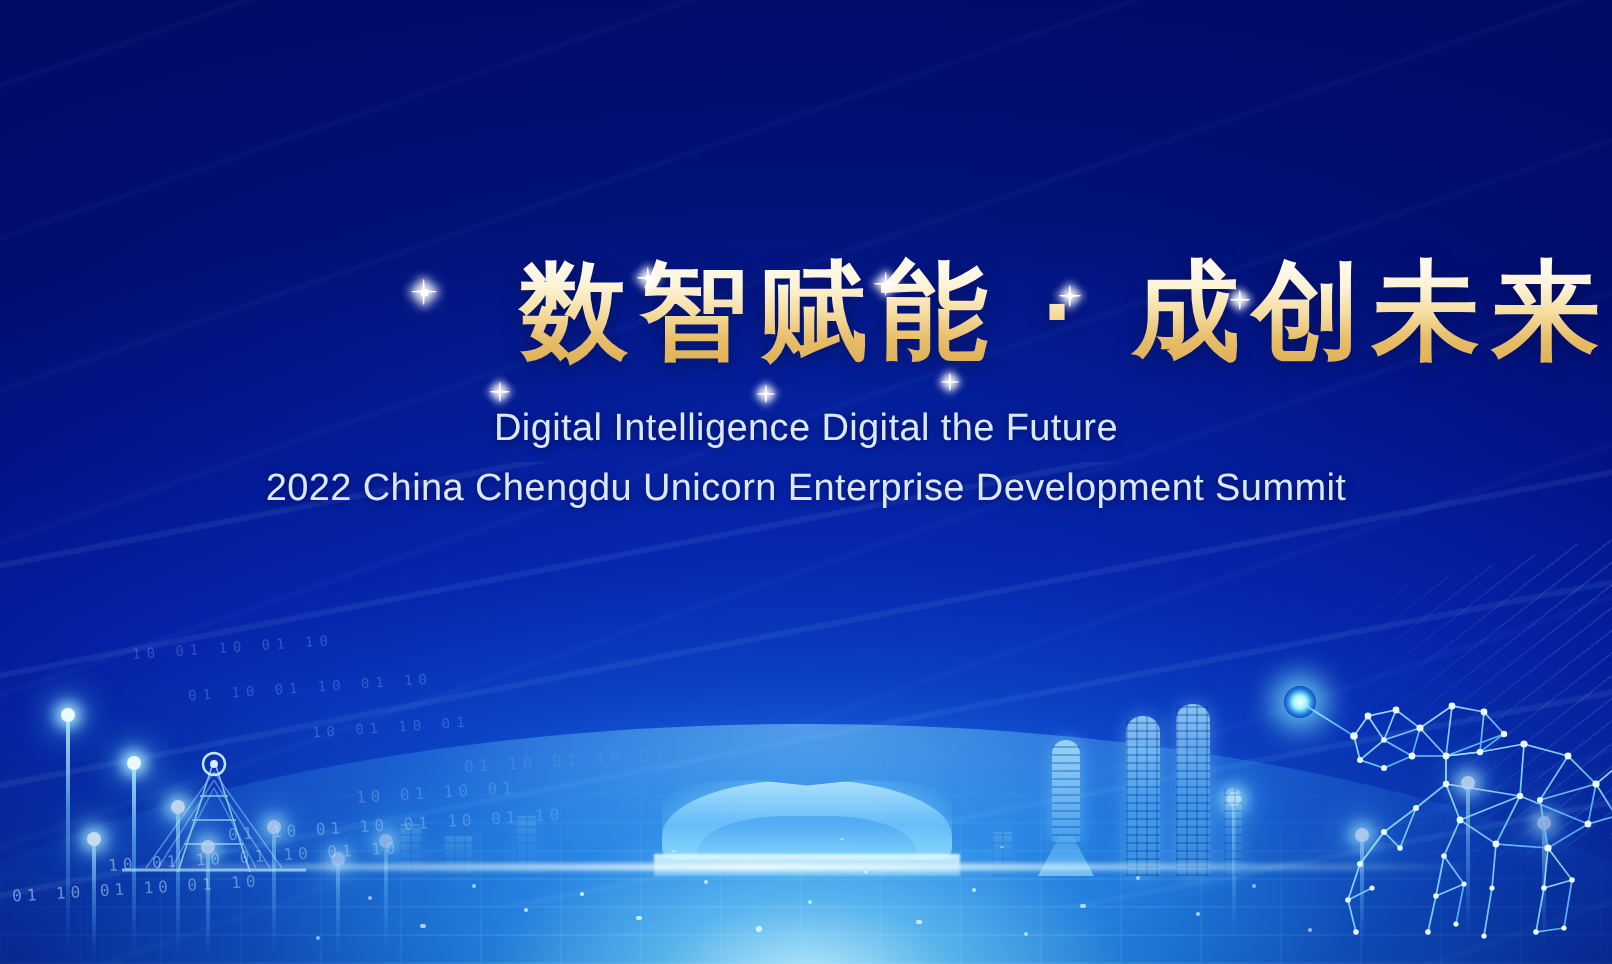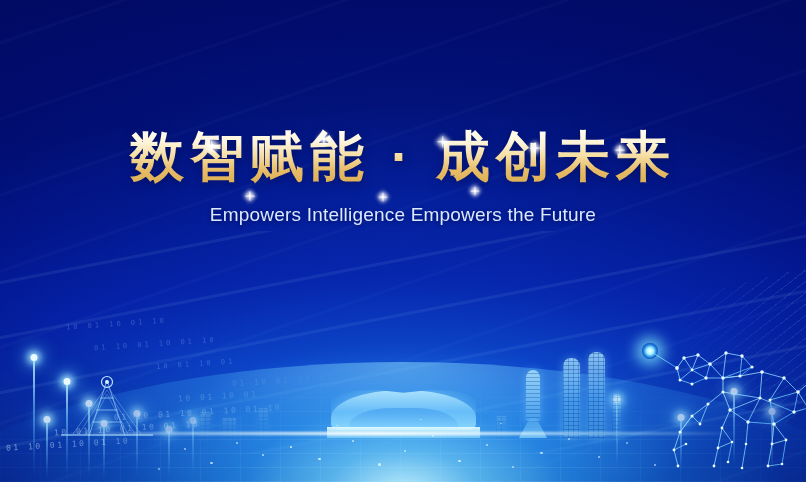--- a/index.html
+++ b/index.html
@@ -133,21 +133,21 @@
     box-shadow:0 0 14px 6px rgba(130,240,255,.75);}
 
   
   .textblock{position:absolute;left:0;right:0;top:128px;text-align:center;}
   .t-line1{
     font-size:54px;font-weight:700;line-height:1.06;letter-spacing:6px;
     background:linear-gradient(180deg,#fffdf4 0%,#fdf3d8 26%,#f6dfa5 48%,#e7bc66 74%,#dcae52 100%);
     -webkit-background-clip:text;background-clip:text;color:transparent;
     -webkit-text-fill-color:transparent;
     filter:drop-shadow(0 2px 5px rgba(0,10,70,.55));
-    white-space:nowrap;}
+    white-space:nowrap;text-align:right;}
   .t-line2{
     margin-top:2px;
     font-size:42px;font-weight:700;line-height:1.14;letter-spacing:2px;
     background:linear-gradient(180deg,#fffef7 0%,#fdf4dc 24%,#f5dfa6 50%,#e6ba62 78%,#dcac4e 100%);
     -webkit-background-clip:text;background-clip:text;color:transparent;
     -webkit-text-fill-color:transparent;
     filter:drop-shadow(0 2px 5px rgba(0,10,70,.55));
     white-space:nowrap;}
   .t-en{margin-top:16px;color:#dbe8ff;font-size:19px;font-weight:400;letter-spacing:.2px;
     line-height:1.5;text-shadow:0 1px 4px rgba(0,10,70,.7);white-space:nowrap;}
@@ -346,21 +346,22 @@
     <div class="brow" style="left:10px;top:84px;transform:rotate(-3.5deg);">01 10 01 10 01 10</div>
     <div class="brow" style="left:58px;top:68px;transform:rotate(-3.5deg);">10 01 10 01 10 01 10</div>
     <div class="brow" style="left:118px;top:52px;transform:rotate(-3.5deg);">01 10 01 10 01 10 01 10</div>
     <div class="brow" style="left:182px;top:36px;transform:rotate(-3.5deg);opacity:.75;">10 01 10 01</div>
     <div class="brow" style="left:236px;top:20px;transform:rotate(-3.5deg);opacity:.6;">01 10 01 10 01</div>
   </div>
 
   <div class="textblock">
     <div class="t-line1">数智赋能 · 成创未来</div>
     <div class="t-en">
-      <span>Empowers Intelligence Empowers the Future</span>
+      <span>Digital Intelligence Digital the Future</span>
+      <span class="en2">2022 China Chengdu Unicorn Enterprise Development Summit</span>
     </div>
   </div>
 
   <div>
     <div class="star" style="left:205px;top:139px;width:14px;height:14px;">
       <i style="width:13px;height:1.4px;box-shadow:0 0 5px 1px #fff;"></i>
       <i style="width:1.4px;height:13px;box-shadow:0 0 5px 1px #fff;"></i>
       <i style="width:3.5px;height:3.5px;box-shadow:0 0 7px 3px rgba(255,255,255,.9);"></i>
     </div>
     <div class="star" style="left:318px;top:133px;width:12px;height:12px;">

